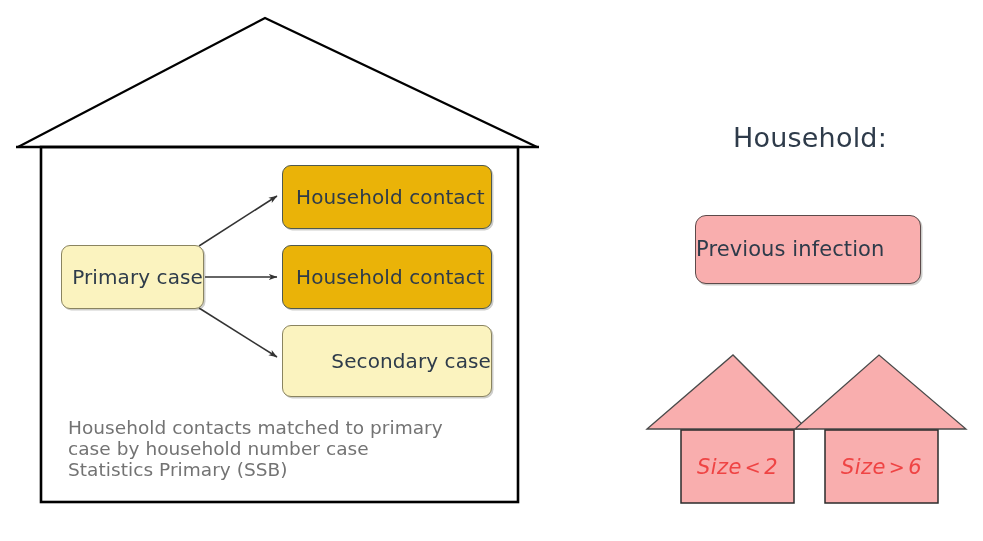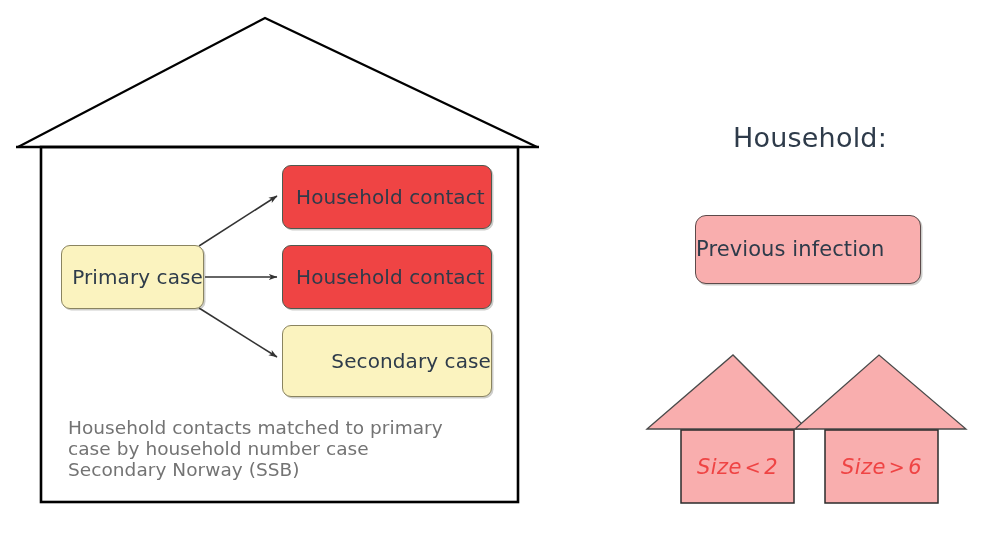--- a/index.html
+++ b/index.html
@@ -51,21 +51,21 @@
     font-size: 20px;
     line-height: 1.1;
     letter-spacing: 0.1px;
     color: #2e3b4a;
     white-space: nowrap;
     padding-left: 13px;
     box-shadow: 1.5px 1.5px 0 rgba(90, 90, 80, 0.30);
   }
 
   .node-green {
-    background: #ef4444;
+    background: #eab308;
     border: 1.2px solid #4f5a4f;
   }
 
   .node-yellow {
     background: #fbf3bf;
     border: 1.2px solid #8a8460;
     justify-content: flex-end;
   }
 
   .node-pink {
@@ -174,21 +174,21 @@
       <span>Household contact</span>
     </div>
 
     <div class="node-box node-yellow" id="box-secondary-case">
       <span>Secondary case</span>
     </div>
 
     <div id="household-caption">
       <span>Household contacts matched to primary</span>
       <span>case by household number case</span>
-      <span>Secondary Norway (SSB)</span>
+      <span>Statistics Primary (SSB)</span>
     </div>
 
     <div id="exclusion-heading">Household:</div>
 
     <div class="node-box node-pink" id="box-previous-infection">
       <span>Previous infection</span>
     </div>
 
     <div class="size-label" id="label-size-small">
       <span>Size</span>

